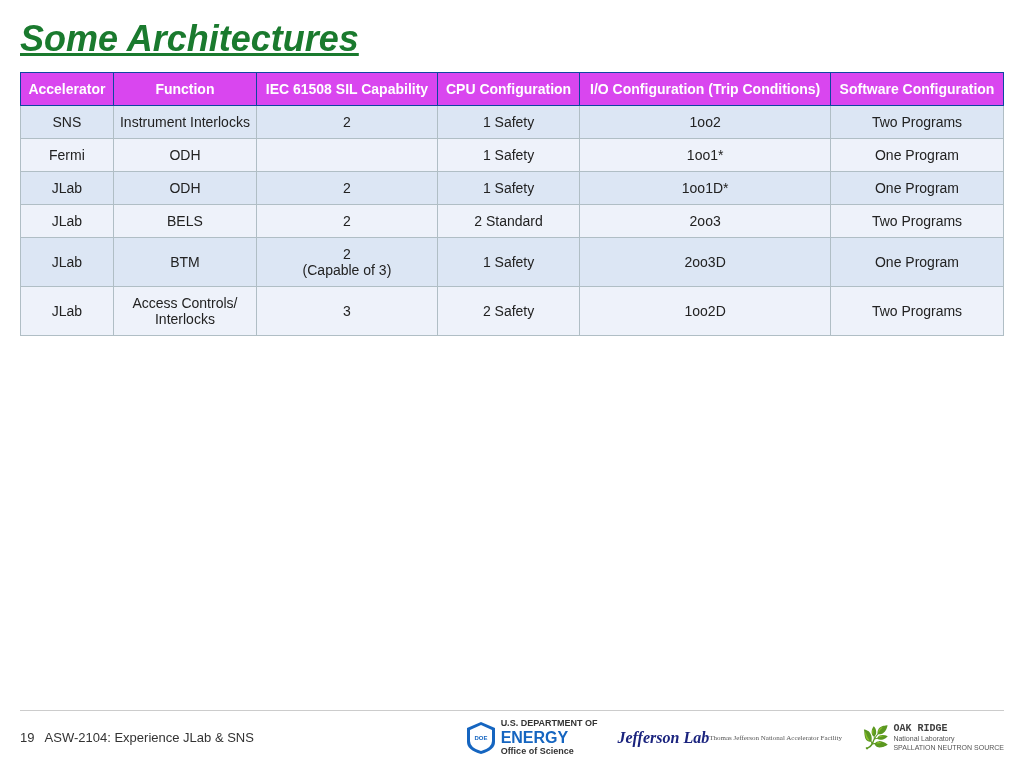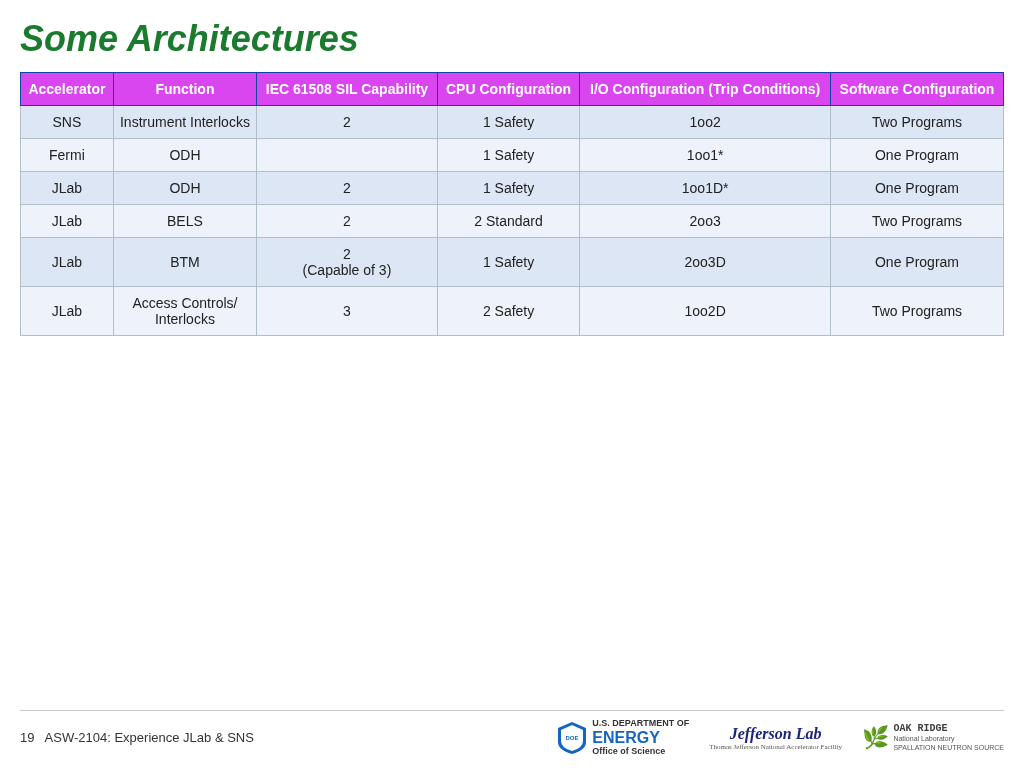--- a/index.html
+++ b/index.html
@@ -18,20 +18,21 @@
       display: flex;
       flex-direction: column;
     }
     .page-title {
       font-size: 36px;
       font-weight: 900;
       color: #1a7a2e;
       font-style: italic;
       margin-bottom: 12px;
       font-family: Arial, sans-serif;
+      text-decoration: underline;
     }
     .table-wrapper {
       flex: 1;
       overflow: hidden;
     }
     table {
       width: 100%;
       border-collapse: collapse;
       font-size: 14px;
     }
@@ -90,21 +91,20 @@
       color: #333;
     }
     .doe-energy {
       font-size: 16px;
       font-weight: 700;
       color: #1565c0;
       line-height: 1;
     }
     .jlab-logo {
       display: flex;
-      flex-direction: column;
       align-items: center;
       font-family: Georgia, serif;
     }
     .jlab-name {
       font-size: 16px;
       font-weight: bold;
       color: #1a237e;
       font-style: italic;
     }
     .jlab-sub {

